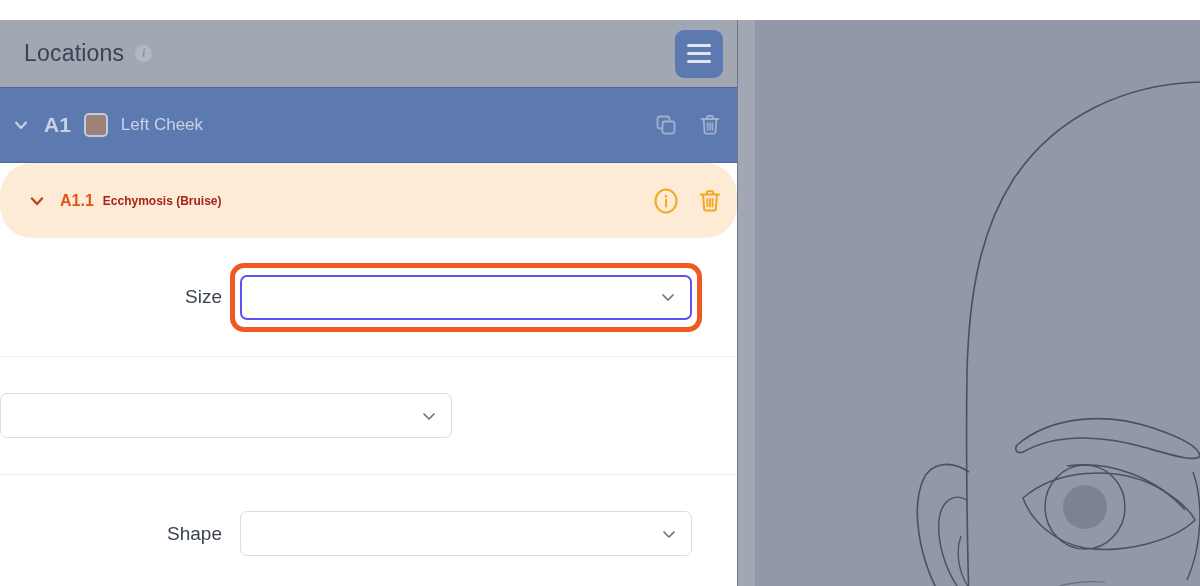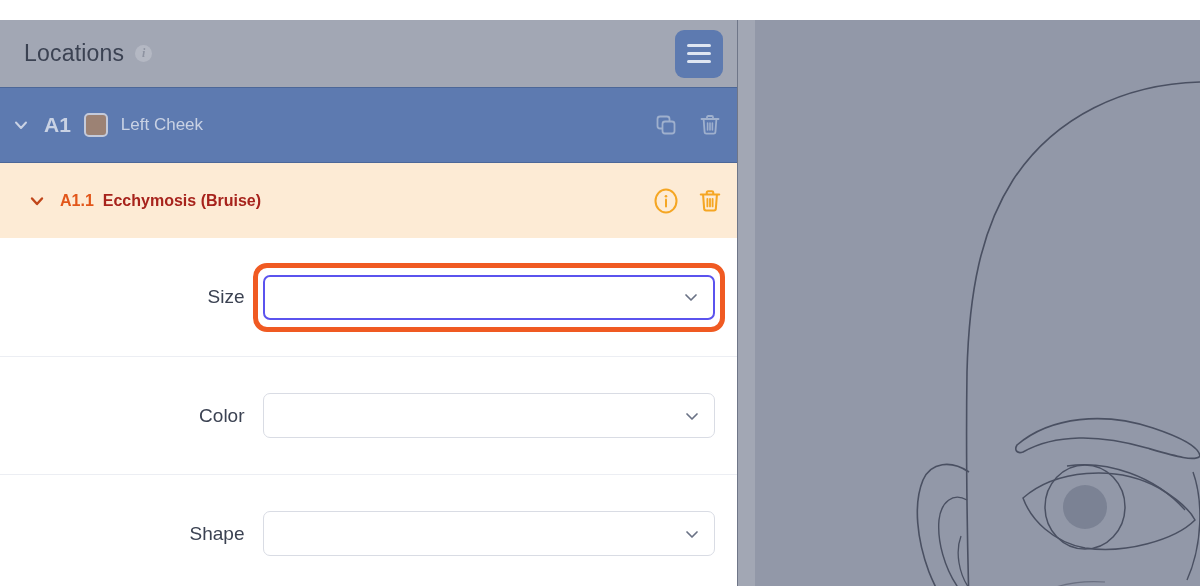--- a/index.html
+++ b/index.html
@@ -151,41 +151,41 @@
 
   
   .inj-row {
     position: relative;
     height: 75px;
     background: #fdebd5;
     display: flex;
     align-items: center;
     padding: 0 14px 0 28px;
     cursor: pointer;
+    border-radius: 32px;
   }
   .inj-code {
     font-size: 16px;
     font-weight: bold;
     color: #e2561a;
     margin-right: 9px;
   }
   .inj-name {
-    font-size: 16px;
+    font-size: 12px;
     font-weight: bold;
     color: #a7231c;
   }
 
   
   .field-row {
     position: relative;
     height: 118px;
     background: #ffffff;
     display: flex;
     align-items: center;
-    justify-content: center;
   }
   .field-row + .field-row { border-top: 1px solid #eceef3; }
   .field-label {
     width: 240px;
     text-align: right;
     padding-right: 18px;
     font-size: 19px;
     color: #3b4252;
     flex: none;
   }
@@ -342,21 +342,20 @@
         <div class="select-box">
           <svg class="chevron" viewBox="0 0 16 16" fill="none">
             <path d="M3 6 L8 11 L13 6" stroke="#6a7285" stroke-width="1.7" stroke-linecap="round" stroke-linejoin="round"></path>
           </svg>
         </div>
         <div class="focus-ring"></div>
       </div>
     </div>
 
     <div class="field-row">
-      <div class="field-label">Color</div>
       <div class="select-wrap">
         <div class="select-box">
           <svg class="chevron" viewBox="0 0 16 16" fill="none">
             <path d="M3 6 L8 11 L13 6" stroke="#6a7285" stroke-width="1.7" stroke-linecap="round" stroke-linejoin="round"></path>
           </svg>
         </div>
       </div>
     </div>
 
     <div class="field-row">

